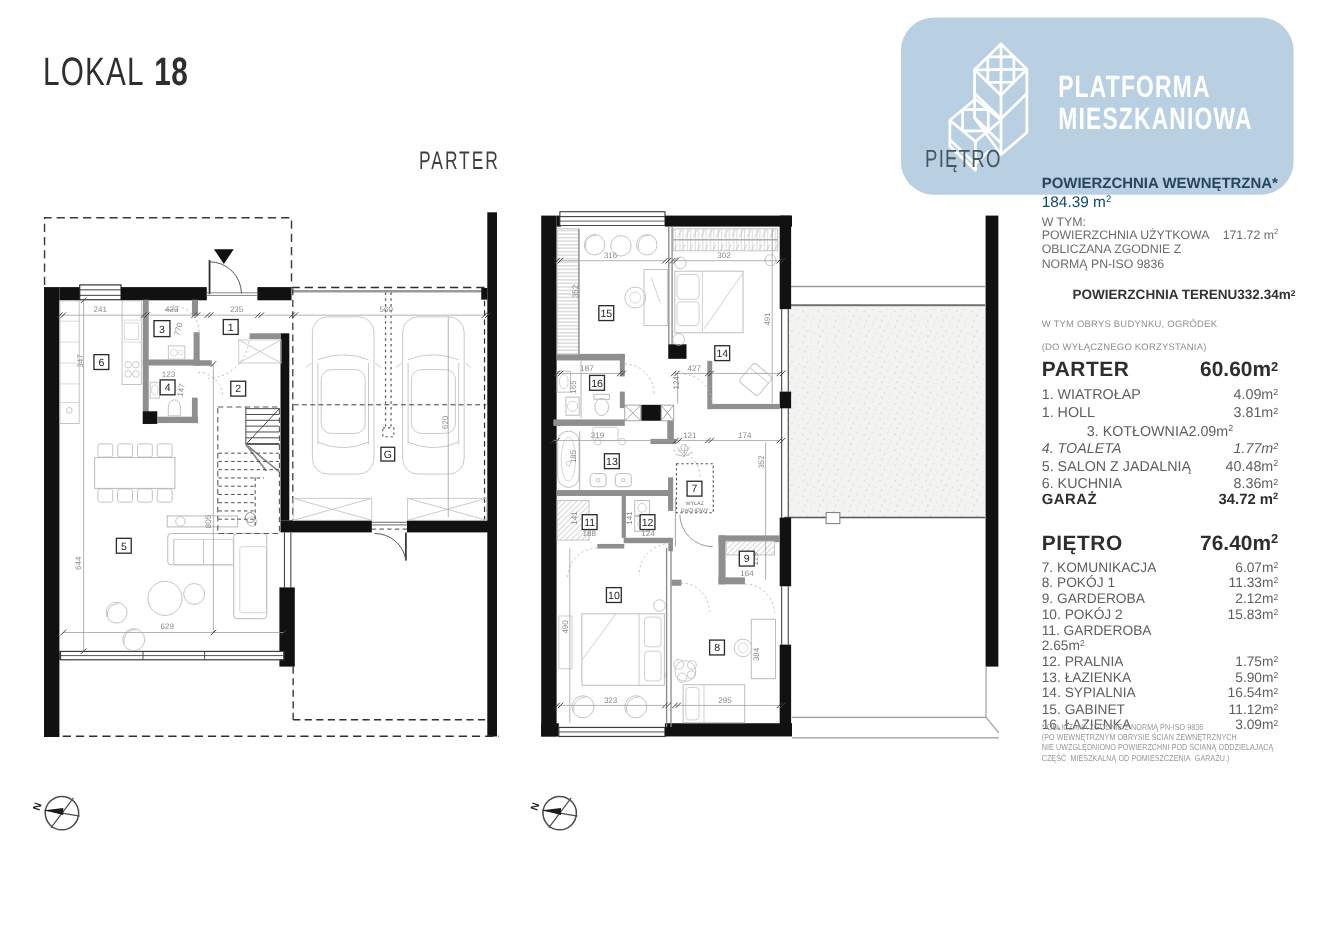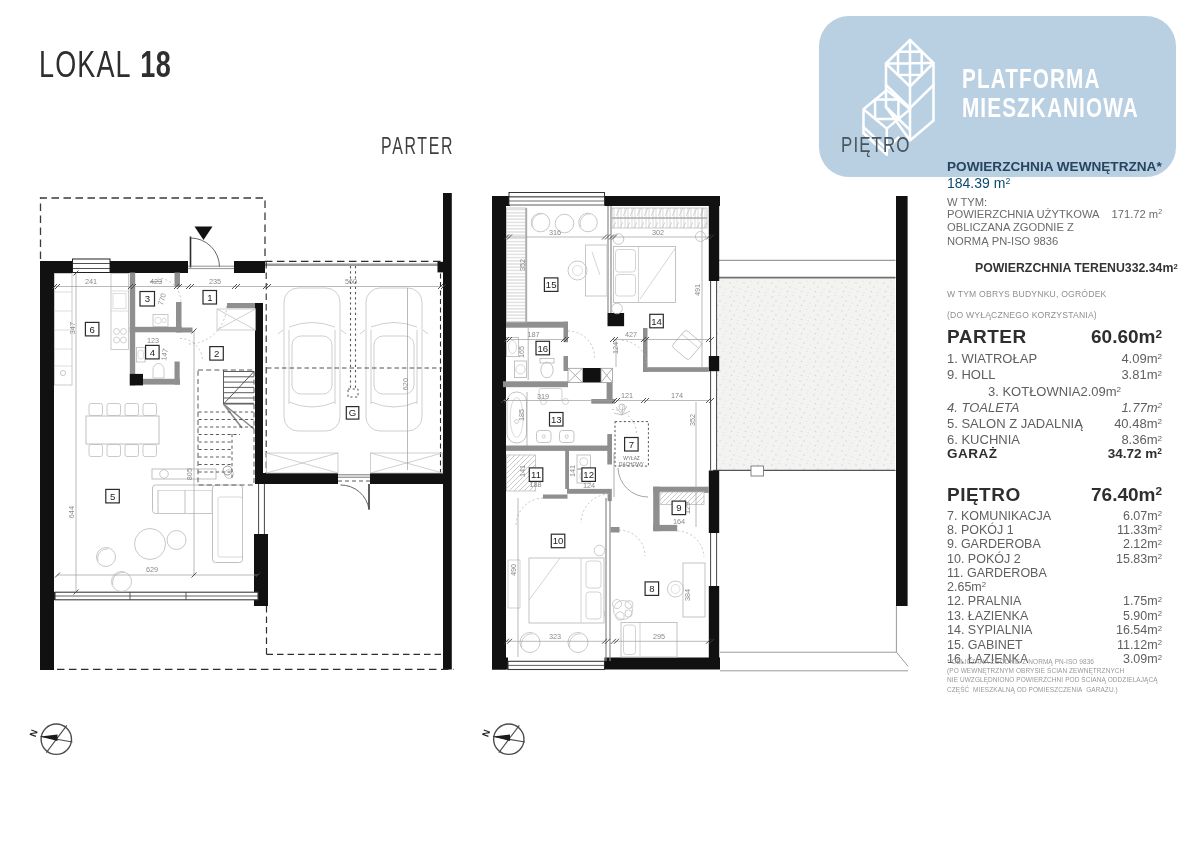--- a/index.html
+++ b/index.html
@@ -66,21 +66,21 @@
       <span style="font-size:19px;font-weight:700;color:#2e2e2e;letter-spacing:0.5px;">PARTER</span>
       <span style="font-size:19px;font-weight:700;color:#2e2e2e;">60.60m<sup>2</sup></span>
     </div>
 
 <div class="abs" style="left:947px;top:352px;width:215px;font-size:13px;color:#5f5f5f;line-height:14.25px;">
 <div class="rowline" style="display:flex;justify-content:space-between;">
         <span>1. WIATROŁAP</span>
         <span>4.09m<sup>2</sup></span>
       </div>
 <div style="display:flex;justify-content:space-between;">
-        <span>9. HOLL</span>
+        <span>1. HOLL</span>
         <span>3.81m<sup>2</sup></span>
       </div>
 <div style="display:flex;justify-content:center;">
         <span>3. KOTŁOWNIA</span>
         <span>2.09m<sup>2</sup></span>
       </div>
 <div style="display:flex;justify-content:space-between;font-style:italic;">
         <span>4. TOALETA</span>
         <span>1.77m<sup>2</sup></span>
       </div>

